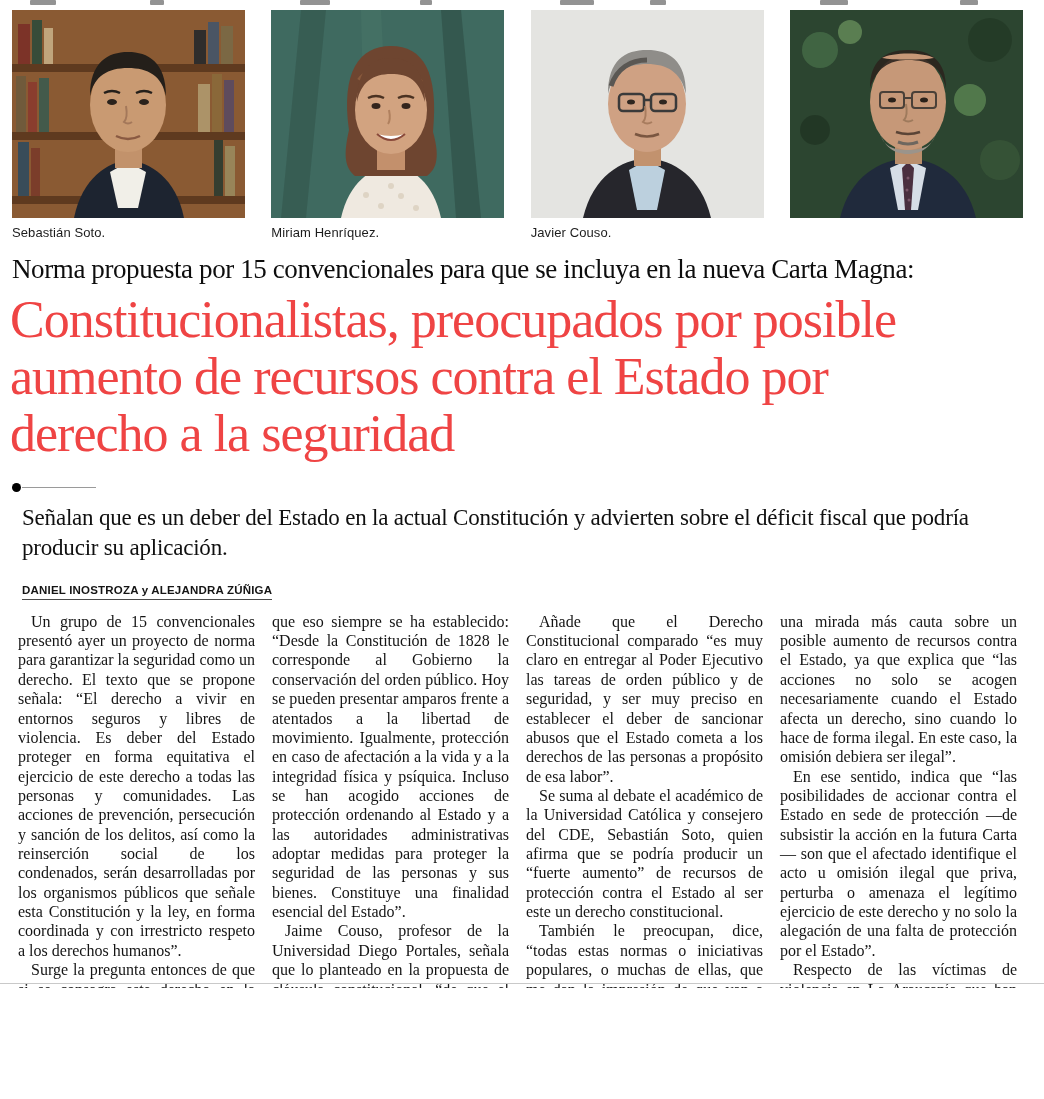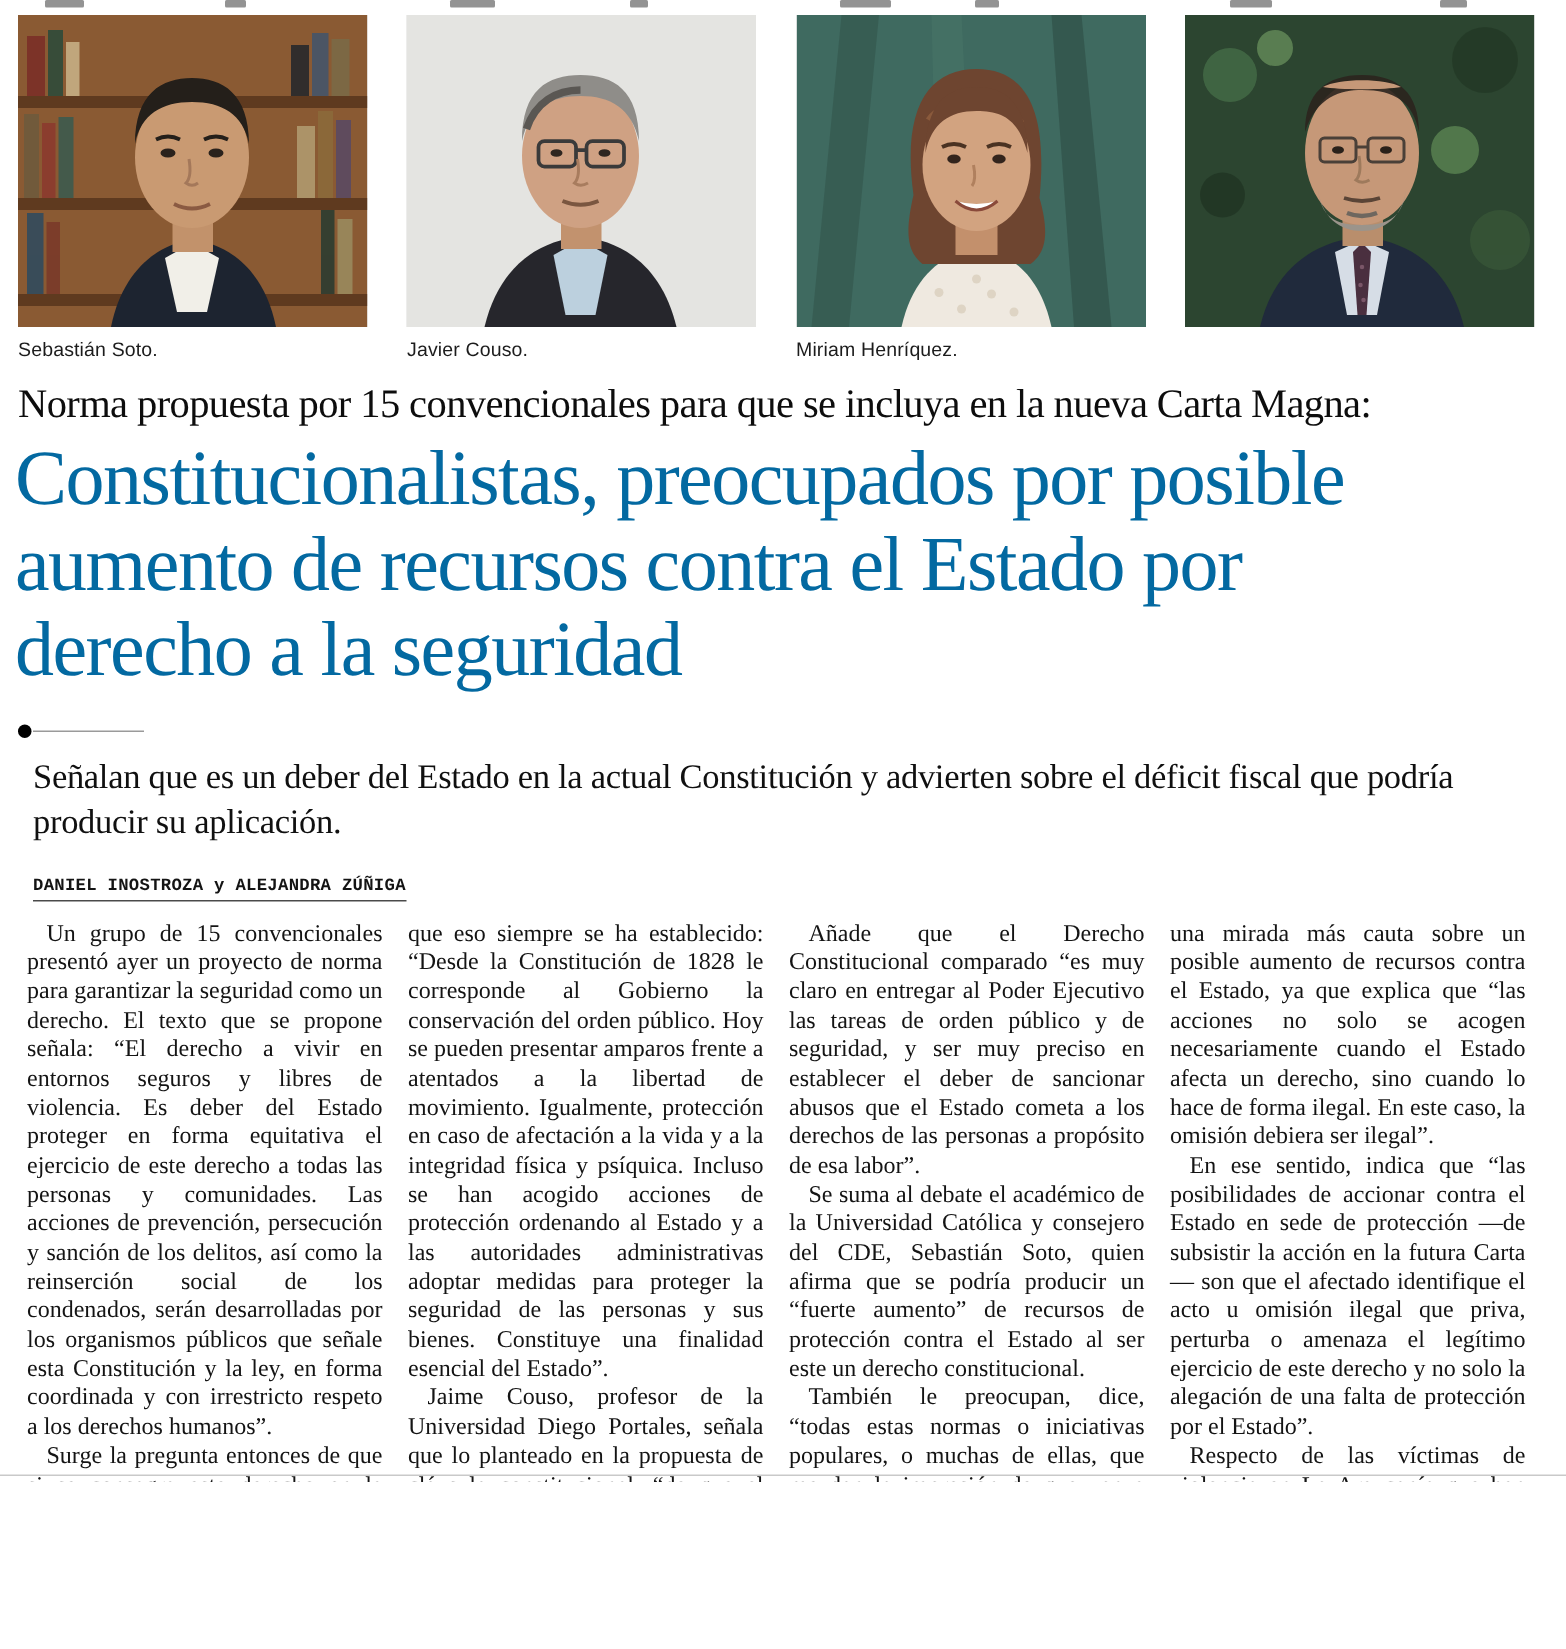--- a/index.html
+++ b/index.html
@@ -33,33 +33,33 @@
   
   .kicker {
     margin:14px 14px 0 12px;
     font-size:27px; letter-spacing:-0.4px; color:#0d0d0d;
     white-space:nowrap;
   }
   .headline {
     margin:6px 14px 0 10px;
     width:960px;
     font-size:52px; line-height:1.1; letter-spacing:-1px;
-    font-weight:normal; color:#0369a1;
+    font-weight:normal; color:#ef4444;
   }
   .divider { display:flex; align-items:center; margin:20px 0 0 12px; height:10px; }
   .divider .dot { width:9px; height:9px; border-radius:50%; background:#000; }
   .divider .rule { width:74px; height:1px; background:#9a9a9a; margin-left:1px; }
   .subhead {
     margin:10px 26px 0 22px;
     font-size:23px; line-height:1.33; letter-spacing:-0.2px; color:#101010;
   }
   .byline-wrap { margin:16px 0 0 22px; }
   .byline {
     display:inline-block;
-    font-family:Liberation Mono, monospace;
+    font-family:Liberation Sans, sans-serif;
     font-size:11.5px; font-weight:bold; letter-spacing:.2px;
     color:#141414;
     border-bottom:1px solid #4a4a4a; padding-bottom:3px;
   }
 
   
   .columns {
     display:flex; gap:17px;
     margin:12px 27px 0 18px;
   }
@@ -131,43 +131,20 @@
           <path d="M114,96 Q116,108 112,112 Q116,115 120,112" stroke="#a4785a" stroke-width="2" fill="none"></path>
           <path d="M104,126 Q116,132 128,126" stroke="#8a5a42" stroke-width="2.5" fill="none"></path>
         </svg>
       </div>
       <div class="caption">Sebastián Soto.</div>
     </div>
 
     <div class="photo-cell">
       <div class="photo-frame">
         <svg width="233" height="208" viewBox="0 0 233 208">
-          <rect width="233" height="208" fill="#e9e9e6"></rect>
-          <rect x="0" y="0" width="233" height="208" fill="#dfdfdc" opacity="0.5"></rect>
-          <path d="M52,208 C62,166 90,150 116,148 C142,150 170,166 180,208 Z" fill="#26262c"></path>
-          <path d="M98,160 L116,150 L134,160 L126,200 L106,200 Z" fill="#bcd0de"></path>
-          <rect x="103" y="126" width="27" height="30" fill="#c2926e"></rect>
-          <ellipse cx="116" cy="94" rx="39" ry="48" fill="#cfa183"></ellipse>
-          <path d="M77,84 C77,50 94,40 116,40 C138,40 155,50 155,84 C150,62 136,54 116,54 C96,54 82,62 77,84 Z" fill="#8f8d89"></path>
-          <path d="M80,76 C86,58 100,50 116,50" stroke="#5a5753" stroke-width="5" fill="none"></path>
-          <rect x="88" y="84" width="25" height="17" rx="4" fill="none" stroke="#3a3a3a" stroke-width="2.5"></rect>
-          <rect x="120" y="84" width="25" height="17" rx="4" fill="none" stroke="#3a3a3a" stroke-width="2.5"></rect>
-          <line x1="113" y1="90" x2="120" y2="90" stroke="#3a3a3a" stroke-width="2.5"></line>
-          <ellipse cx="100" cy="92" rx="4" ry="2.5" fill="#2e2620"></ellipse>
-          <ellipse cx="132" cy="92" rx="4" ry="2.5" fill="#2e2620"></ellipse>
-          <path d="M114,96 Q116,108 112,112 Q116,115 121,112" stroke="#a87c5e" stroke-width="2" fill="none"></path>
-          <path d="M104,124 Q116,129 128,124" stroke="#7a5640" stroke-width="2.5" fill="none"></path>
-        </svg>
-      </div>
-      <div class="caption">Javier Couso.</div>
-    </div>
-
-    <div class="photo-cell">
-      <div class="photo-frame">
-        <svg width="233" height="208" viewBox="0 0 233 208">
           <rect width="233" height="208" fill="#3f6a60"></rect>
           <path d="M30,0 L55,0 L35,208 L10,208 Z" fill="#365a50" opacity="0.8"></path>
           <path d="M90,0 L110,0 L120,208 L95,208 Z" fill="#477467" opacity="0.6"></path>
           <path d="M170,0 L190,0 L210,208 L185,208 Z" fill="#32544b" opacity="0.8"></path>
           <path d="M70,208 C78,172 100,158 120,156 C142,158 162,172 170,208 Z" fill="#efe9e0"></path>
           <g fill="#ded4c4">
               <circle cx="95" cy="185" r="3"></circle>
               <circle cx="110" cy="196" r="3"></circle>
               <circle cx="130" cy="186" r="3"></circle>
               <circle cx="145" cy="198" r="3"></circle>
@@ -181,20 +158,43 @@
           <ellipse cx="105" cy="96" rx="4.5" ry="3" fill="#33241c"></ellipse>
           <ellipse cx="135" cy="96" rx="4.5" ry="3" fill="#33241c"></ellipse>
           <path d="M97,88 Q105,84 113,88" stroke="#4a3222" stroke-width="2.5" fill="none"></path>
           <path d="M127,88 Q135,84 143,88" stroke="#4a3222" stroke-width="2.5" fill="none"></path>
           <path d="M118,100 Q120,110 117,114" stroke="#b0805e" stroke-width="2" fill="none"></path>
           <path d="M106,124 Q120,136 134,124 Q120,128 106,124 Z" fill="#fff"></path>
           <path d="M106,124 Q120,136 134,124" stroke="#8a4a3a" stroke-width="2" fill="none"></path>
         </svg>
       </div>
       <div class="caption">Miriam Henríquez.</div>
+    </div>
+
+    <div class="photo-cell">
+      <div class="photo-frame">
+        <svg width="233" height="208" viewBox="0 0 233 208">
+          <rect width="233" height="208" fill="#e9e9e6"></rect>
+          <rect x="0" y="0" width="233" height="208" fill="#dfdfdc" opacity="0.5"></rect>
+          <path d="M52,208 C62,166 90,150 116,148 C142,150 170,166 180,208 Z" fill="#26262c"></path>
+          <path d="M98,160 L116,150 L134,160 L126,200 L106,200 Z" fill="#bcd0de"></path>
+          <rect x="103" y="126" width="27" height="30" fill="#c2926e"></rect>
+          <ellipse cx="116" cy="94" rx="39" ry="48" fill="#cfa183"></ellipse>
+          <path d="M77,84 C77,50 94,40 116,40 C138,40 155,50 155,84 C150,62 136,54 116,54 C96,54 82,62 77,84 Z" fill="#8f8d89"></path>
+          <path d="M80,76 C86,58 100,50 116,50" stroke="#5a5753" stroke-width="5" fill="none"></path>
+          <rect x="88" y="84" width="25" height="17" rx="4" fill="none" stroke="#3a3a3a" stroke-width="2.5"></rect>
+          <rect x="120" y="84" width="25" height="17" rx="4" fill="none" stroke="#3a3a3a" stroke-width="2.5"></rect>
+          <line x1="113" y1="90" x2="120" y2="90" stroke="#3a3a3a" stroke-width="2.5"></line>
+          <ellipse cx="100" cy="92" rx="4" ry="2.5" fill="#2e2620"></ellipse>
+          <ellipse cx="132" cy="92" rx="4" ry="2.5" fill="#2e2620"></ellipse>
+          <path d="M114,96 Q116,108 112,112 Q116,115 121,112" stroke="#a87c5e" stroke-width="2" fill="none"></path>
+          <path d="M104,124 Q116,129 128,124" stroke="#7a5640" stroke-width="2.5" fill="none"></path>
+        </svg>
+      </div>
+      <div class="caption">Javier Couso.</div>
     </div>
 
     <div class="photo-cell">
       <div class="photo-frame">
         <svg width="233" height="208" viewBox="0 0 233 208">
           <rect width="233" height="208" fill="#2c4530"></rect>
           <g opacity="0.6">
             <circle cx="30" cy="40" r="18" fill="#4e7a4f"></circle>
               <circle cx="200" cy="30" r="22" fill="#203522"></circle>
             <circle cx="180" cy="90" r="16" fill="#6b9a5e"></circle>

